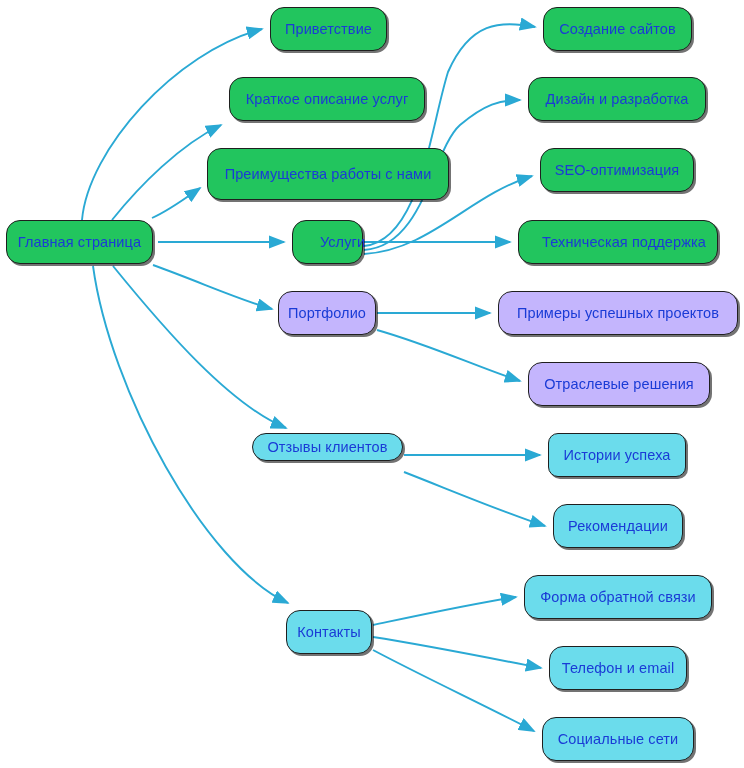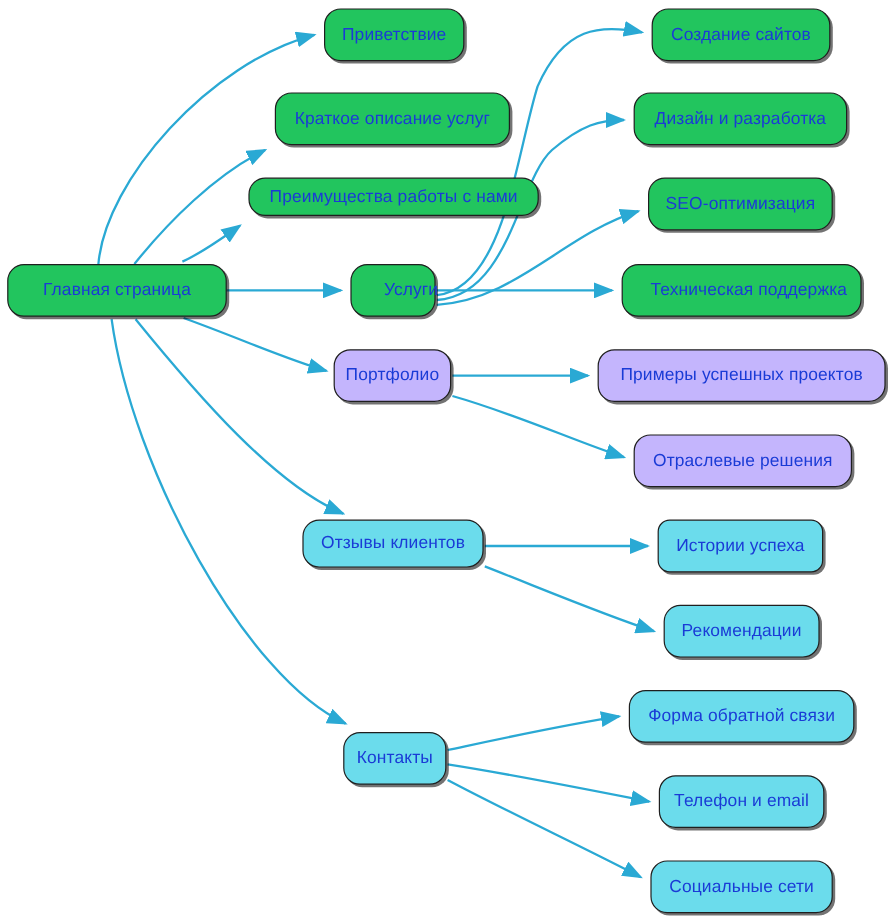--- a/index.html
+++ b/index.html
@@ -72,30 +72,30 @@
         <path d="M 377 330 C 430 345 480 368 520 381" fill="none" stroke="#2aa9d4" stroke-width="1.9" marker-end="url(#arrowhead)"></path>
         <path d="M 404 455 L 540 455" fill="none" stroke="#2aa9d4" stroke-width="1.9" marker-end="url(#arrowhead)"></path>
         <path d="M 404 472 C 455 492 505 513 545 526" fill="none" stroke="#2aa9d4" stroke-width="1.9" marker-end="url(#arrowhead)"></path>
         <path d="M 373 625 C 420 615 470 604 516 597" fill="none" stroke="#2aa9d4" stroke-width="1.9" marker-end="url(#arrowhead)"></path>
         <path d="M 373 637 C 425 645 490 658 541 668" fill="none" stroke="#2aa9d4" stroke-width="1.9" marker-end="url(#arrowhead)"></path>
         <path d="M 373 650 C 420 675 490 708 534 731" fill="none" stroke="#2aa9d4" stroke-width="1.9" marker-end="url(#arrowhead)"></path>
       </g>
   </svg>
 
   <div id="nodes-group">
-      <div class="node fill-green" style="left: 6px; top: 220px; width: 183px; height: 44px;">
+      <div class="node fill-green" style="left: 6px; top: 220px; width: 147px; height: 44px;">
         <span class="node-label">Главная страница</span>
       </div>
       <div class="node fill-green" style="left: 270px; top: 7px; width: 117px; height: 44px;">
         <span class="node-label">Приветствие</span>
       </div>
       <div class="node fill-green" style="left: 229px; top: 77px; width: 196px; height: 44px;">
         <span class="node-label">Краткое описание услуг</span>
       </div>
-      <div class="node fill-green" style="left: 207px; top: 148px; width: 242px; height: 32px;">
+      <div class="node fill-green" style="left: 207px; top: 148px; width: 242px; height: 52px;">
         <span class="node-label">Преимущества работы с нами</span>
       </div>
       <div class="node fill-green" style="left: 292px; top: 220px; width: 71px; height: 44px; padding-left: 30px;">
         <span class="node-label">Услуги</span>
       </div>
       <div class="node fill-green" style="left: 543px; top: 7px; width: 149px; height: 44px;">
         <span class="node-label">Создание сайтов</span>
       </div>
       <div class="node fill-green" style="left: 528px; top: 77px; width: 178px; height: 44px;">
         <span class="node-label">Дизайн и разработка</span>
@@ -108,21 +108,21 @@
       </div>
       <div class="node fill-pink" style="left: 278px; top: 291px; width: 98px; height: 44px;">
         <span class="node-label">Портфолио</span>
       </div>
       <div class="node fill-pink" style="left: 498px; top: 291px; width: 240px; height: 44px;">
         <span class="node-label">Примеры успешных проектов</span>
       </div>
       <div class="node fill-pink" style="left: 528px; top: 362px; width: 182px; height: 44px;">
         <span class="node-label">Отраслевые решения</span>
       </div>
-      <div class="node fill-cyan" style="left: 252px; top: 433px; width: 151px; height: 40px;">
+      <div class="node fill-cyan" style="left: 252px; top: 433px; width: 151px; height: 28px;">
         <span class="node-label">Отзывы клиентов</span>
       </div>
       <div class="node fill-cyan" style="left: 548px; top: 433px; width: 138px; height: 44px; border-radius: 10px;">
         <span class="node-label">Истории успеха</span>
       </div>
       <div class="node fill-cyan" style="left: 553px; top: 504px; width: 130px; height: 44px;">
         <span class="node-label">Рекомендации</span>
       </div>
       <div class="node fill-cyan" style="left: 286px; top: 610px; width: 86px; height: 44px;">
         <span class="node-label">Контакты</span>

